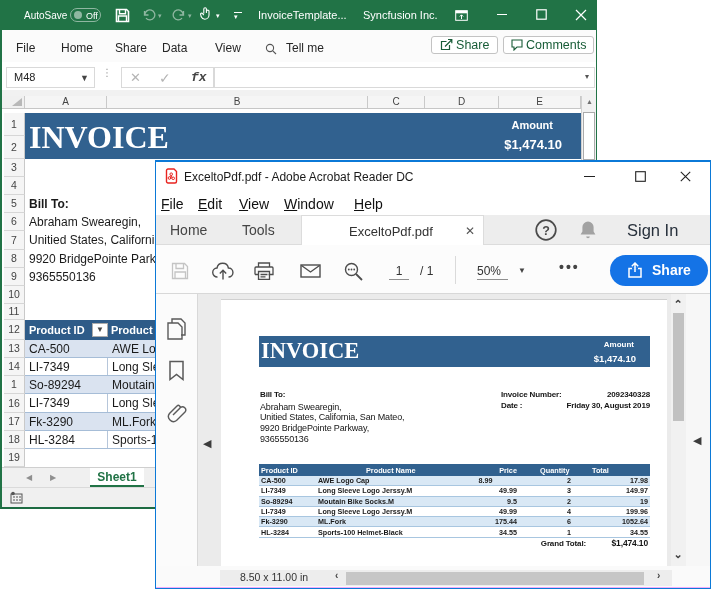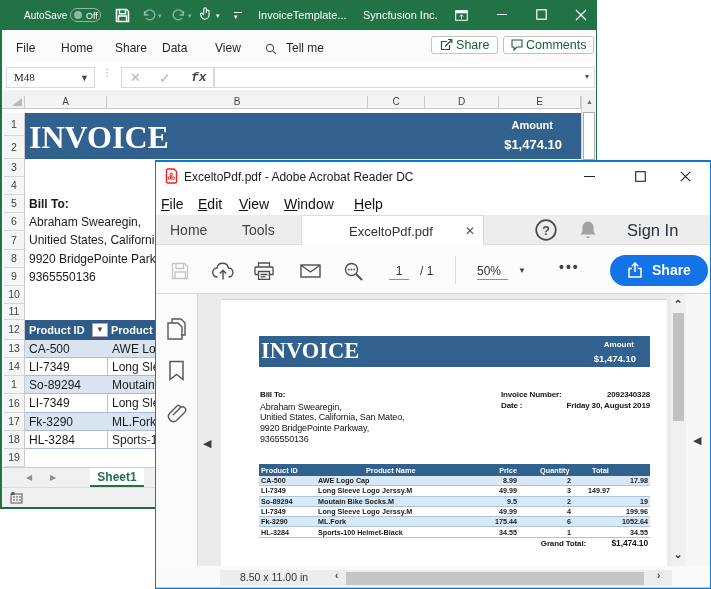--- a/index.html
+++ b/index.html
@@ -11,21 +11,21 @@
   border-left:2px solid #217346; border-bottom:2px solid #1d6b42; border-right:1px solid #217346;}
 #xl-title { left:0; top:0; width:594px; height:30px; background:#217346; color:#fff; }
 #xl-title .t { position:absolute; top:9px; font-size:12px; color:#fff; }
 .dimw { color:#b9d3c5; }
 #xl-menu { left:0; top:30px; width:594px; height:32px; background:#fbfbfb; }
 #xl-menu .m { position:absolute; top:11px; font-size:12px; color:#262626; }
 .rbtn { position:absolute; top:6px; height:18px; border:1px solid #c3c3c3; border-radius:3px;
   background:#fff; font-size:12.5px; color:#185c37; line-height:16px; text-align:center;}
 #xl-formula { left:0; top:62px; width:594px; height:28px; background:#ffffff; }
 #xl-strip { left:0; top:90px; width:594px; height:6px; background:#f1f1f1; }
-.fbox { position:absolute; background:#fff; border:1px solid #d9d9d9;font-family:Liberation Serif, serif; }
+.fbox { position:absolute; background:#fff; border:1px solid #d9d9d9; }
 
 #xl-cols { left:0; top:96px; width:594px; height:13px; background:#f5f5f5; border-bottom:1px solid #c6c6c6;}
 .ch { position:absolute; top:0; height:12px; border-right:1px solid #c9c9c9; color:#444;
   font-size:10px; text-align:center; line-height:12px;}
 
 .rh { position:absolute; left:2px; width:21px; border-right:1px solid #c9c9c9; border-bottom:1px solid #d6d6d6;
   background:#f5f5f5; color:#444; font-size:10.5px; text-align:center; }
 
 #banner { left:23px; top:113px; width:556px; height:46px; background:#31618f; }
 #banner .inv { position:absolute; left:4px; top:6px; font-family:"Liberation Serif", serif;
@@ -383,30 +383,30 @@
   <div class="ab" id="ad-bottom"></div>
   <div class="ab" id="ad-hsb">
     <span class="ab" style="left:20px; top:1px; font-size:10.5px; color:#333;">8.50 x 11.00 in</span>
     <span class="ab" style="left:115px; top:0px; color:#444; font-size:10px; font-weight:bold;">‹</span>
     <span class="ab" style="left:126px; top:1.5px; width:298px; height:13px; background:#c6c6c6;"></span>
     <span class="ab" style="left:437px; top:0px; color:#444; font-size:10px; font-weight:bold;">›</span>
   </div>
 <div class="ab" style="left: 103px; top: 314px; width: 391px; height: 10.3px; background: rgb(217, 232, 245); border-bottom: 1px solid rgb(168, 198, 224); font-size: 7.2px; font-weight: bold; color: rgb(26, 26, 26);">
       <span class="ab" style="left:2px; top:0px;">CA-500</span>
       <span class="ab" style="left:59px; top:0px;">AWE Logo Cap</span>
-      <span class="ab" style="left:195px; top:0px; width:63px; text-align:right;">8.99</span>
+      <span class="ab" style="left:195px; top:0px; width:63px; text-align:center;">8.99</span>
       <span class="ab" style="left:250px; top:0px; width:62px; text-align:right;">2</span>
       <span class="ab" style="left:319px; top:0px; width:70px; text-align:right;">17.98</span>
     </div>
     <div class="ab" style="left: 103px; top: 324.3px; width: 391px; height: 10.3px; background: rgb(255, 255, 255); border-bottom: 1px solid rgb(168, 198, 224); font-size: 7.2px; font-weight: bold; color: rgb(26, 26, 26);">
       <span class="ab" style="left:2px; top:0px;">LI-7349</span>
       <span class="ab" style="left:59px; top:0px;">Long Sleeve Logo Jerssy.M</span>
       <span class="ab" style="left:195px; top:0px; width:63px; text-align:right;">49.99</span>
       <span class="ab" style="left:250px; top:0px; width:62px; text-align:right;">3</span>
-      <span class="ab" style="left:305px; top:0px; width:70px; text-align:center;">149.97</span>
+      <span class="ab" style="left:319px; top:0px; width:70px; text-align:right;">149.97</span>
     </div>
     <div class="ab" style="left: 103px; top: 334.6px; width: 391px; height: 10.3px; background: rgb(217, 232, 245); border-bottom: 1px solid rgb(168, 198, 224); font-size: 7.2px; font-weight: bold; color: rgb(26, 26, 26);">
       <span class="ab" style="left:2px; top:0px;">So-89294</span>
       <span class="ab" style="left:59px; top:0px;">Moutain Bike Socks.M</span>
       <span class="ab" style="left:195px; top:0px; width:63px; text-align:right;">9.5</span>
       <span class="ab" style="left:250px; top:0px; width:62px; text-align:right;">2</span>
       <span class="ab" style="left:319px; top:0px; width:70px; text-align:right;">19</span>
     </div>
     <div class="ab" style="left: 103px; top: 344.9px; width: 391px; height: 10.3px; background: rgb(255, 255, 255); border-bottom: 1px solid rgb(168, 198, 224); font-size: 7.2px; font-weight: bold; color: rgb(26, 26, 26);">
       <span class="ab" style="left:2px; top:0px;">LI-7349</span>

